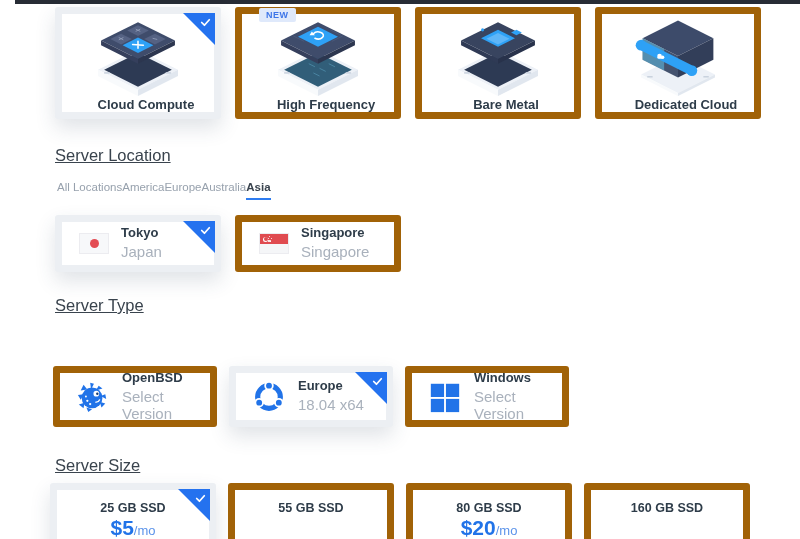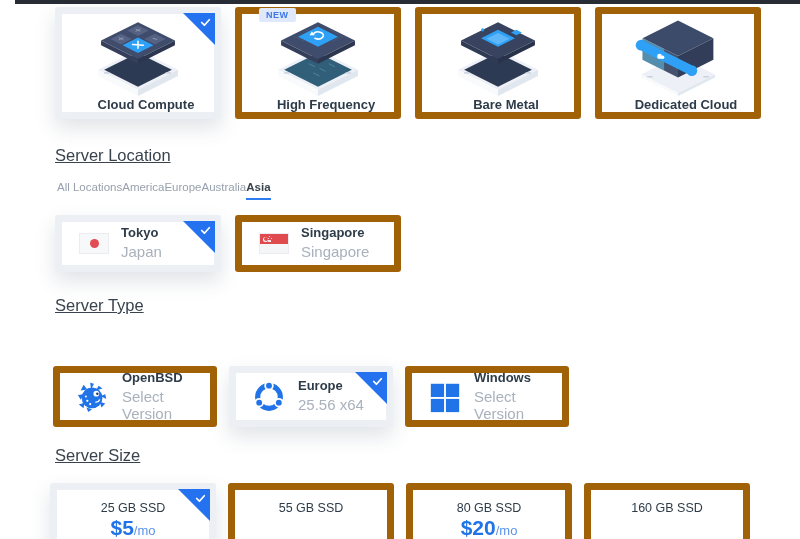--- a/index.html
+++ b/index.html
@@ -49,21 +49,21 @@
   .card-sub{font-size:15px;color:#a9b1bc;margin-top:2px;}
 
   
   .row-os{position:absolute;top:366px;left:53px;display:flex;gap:12px;}
   .ocard{width:164px;height:61px;display:flex;align-items:center;padding-left:16px;cursor:pointer;}
   .os-icon{width:34px;height:34px;flex:0 0 auto;}
 
   
   .row-sizes{position:absolute;top:483px;left:50px;display:flex;gap:12px;}
   .scard{width:166px;height:110px;text-align:center;padding-top:12px;cursor:pointer;}
-  .storage{font-size:12.5px;font-weight:normal;color:#2e3c49;line-height:13px;}
+  .storage{font-size:12.5px;font-weight:bold;color:#2e3c49;line-height:13px;}
   .price-line{margin-top:2px;line-height:22px;color:#2173e8;}
   .price{font-size:21px;font-weight:bold;}
   .per{font-size:13px;font-weight:400;color:#5b93ea;margin-top:46px;}
 </style>
 </head>
 <body>
 
 <div class="page">
 
   <div class="top-strip"></div>
@@ -243,39 +243,39 @@
         <circle cx="18" cy="18" r="12" fill="none" stroke="#2173e8" stroke-width="5.5"></circle>
         <circle cx="18" cy="6" r="5" fill="#fff"></circle>
         <circle cx="7.6" cy="24" r="5" fill="#fff"></circle>
         <circle cx="28.4" cy="24" r="5" fill="#fff"></circle>
         <circle cx="18" cy="6" r="3.1" fill="#2173e8"></circle>
         <circle cx="7.6" cy="24" r="3.1" fill="#2173e8"></circle>
         <circle cx="28.4" cy="24" r="3.1" fill="#2173e8"></circle>
       </svg>
       <div class="card-txt">
         <div class="card-title">Europe</div>
-        <div class="card-sub">25.56 x64</div>
+        <div class="card-sub">18.04 x64</div>
       </div>
     </div>
 
     <div class="card ocard">
       <svg class="os-icon" viewBox="0 0 36 36">
         <rect x="3" y="4" width="14" height="14" fill="#2173e8"></rect>
         <rect x="19" y="4" width="14" height="14" fill="#2173e8"></rect>
         <rect x="3" y="20" width="14" height="14" fill="#2173e8"></rect>
         <rect x="19" y="20" width="14" height="14" fill="#2173e8"></rect>
       </svg>
       <div class="card-txt">
         <div class="card-title">Windows</div>
         <div class="card-sub">Select Version</div>
       </div>
     </div>
   </div>
 
-  <h2 class="sec-h" style="top:446px">Server Size</h2>
+  <h2 class="sec-h" style="top:456px">Server Size</h2>
 
   <div class="row-sizes">
     <div class="card scard sel">
       <div class="corner">
         <svg viewBox="0 0 24 24">
             <path d="M5 12 l5 5 l9 -10" stroke="#fff" stroke-width="3.2" fill="none" stroke-linecap="round" stroke-linejoin="round"></path>
           </svg>
       </div>
       <div class="storage">25 GB SSD</div>
       <div class="price-line"><span class="price">$5</span><span class="per">/mo</span></div>

